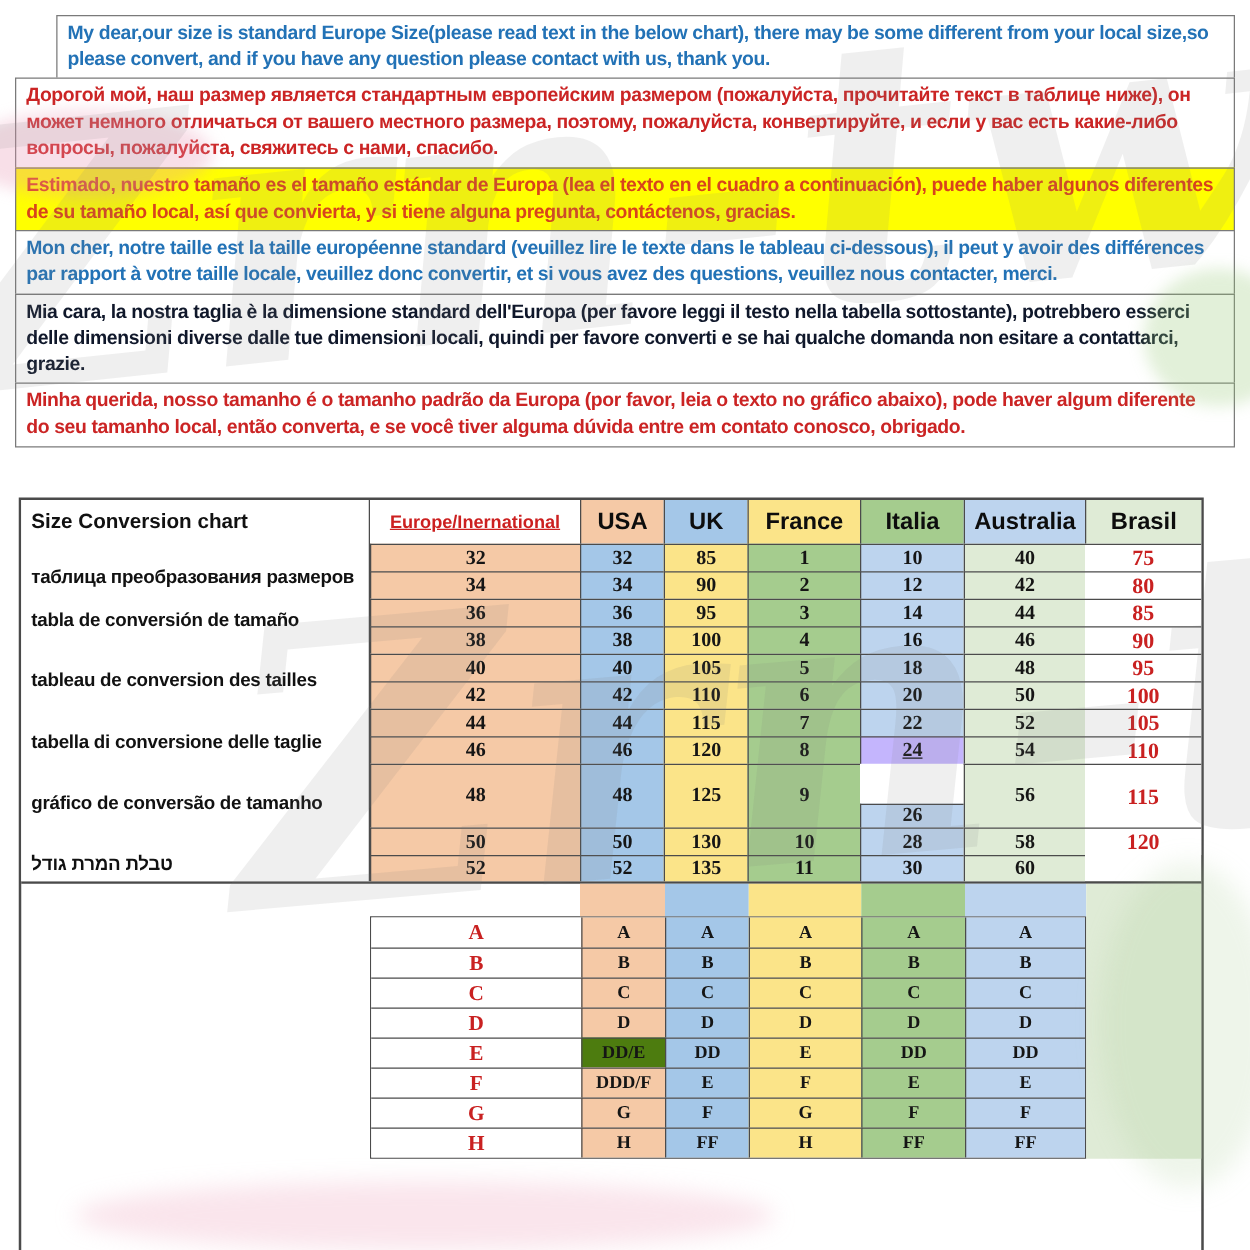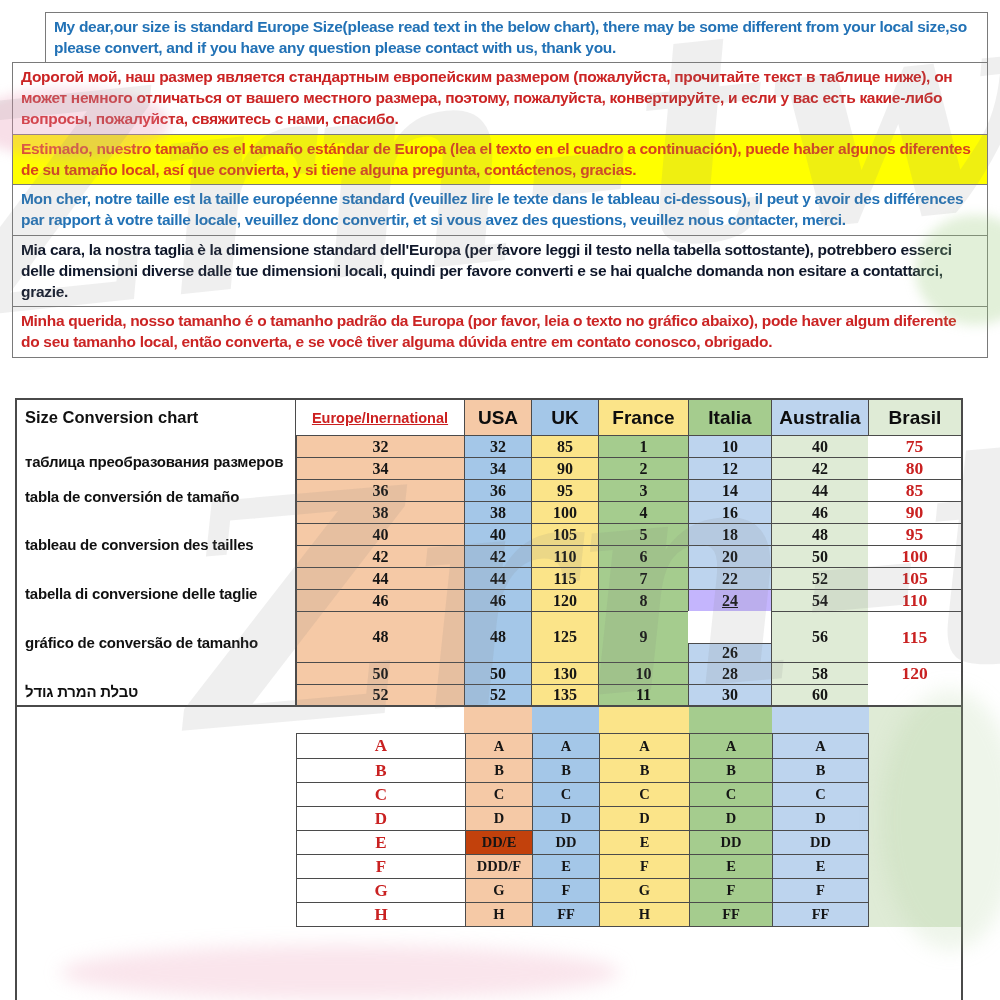--- a/index.html
+++ b/index.html
@@ -196,21 +196,21 @@
         <div class="cell bt bl cupcell" style="background: rgb(251, 228, 137);">C</div>
         <div class="cell bt bl cupcell" style="background: rgb(165, 204, 142);">C</div>
         <div class="cell bt bl cupcell" style="background: rgb(189, 212, 238);">C</div>
         <div class="cell bt cup-letter" style="background: rgb(255, 255, 255);">D</div>
         <div class="cell bt bl cupcell" style="background: rgb(245, 201, 166);">D</div>
         <div class="cell bt bl cupcell" style="background: rgb(164, 199, 232);">D</div>
         <div class="cell bt bl cupcell" style="background: rgb(251, 228, 137);">D</div>
         <div class="cell bt bl cupcell" style="background: rgb(165, 204, 142);">D</div>
         <div class="cell bt bl cupcell" style="background: rgb(189, 212, 238);">D</div>
         <div class="cell bt cup-letter" style="background: rgb(255, 255, 255);">E</div>
-        <div class="cell bt bl cupcell" style="background: #c2410c;">DD/E</div>
+        <div class="cell bt bl cupcell" style="background: #4d7c0f;">DD/E</div>
         <div class="cell bt bl cupcell" style="background: rgb(164, 199, 232);">DD</div>
         <div class="cell bt bl cupcell" style="background: rgb(251, 228, 137);">E</div>
         <div class="cell bt bl cupcell" style="background: rgb(165, 204, 142);">DD</div>
         <div class="cell bt bl cupcell" style="background: rgb(189, 212, 238);">DD</div>
         <div class="cell bt cup-letter" style="background: rgb(255, 255, 255);">F</div>
         <div class="cell bt bl cupcell" style="background: rgb(245, 201, 166);">DDD/F</div>
         <div class="cell bt bl cupcell" style="background: rgb(164, 199, 232);">E</div>
         <div class="cell bt bl cupcell" style="background: rgb(251, 228, 137);">F</div>
         <div class="cell bt bl cupcell" style="background: rgb(165, 204, 142);">E</div>
         <div class="cell bt bl cupcell" style="background: rgb(189, 212, 238);">E</div>

